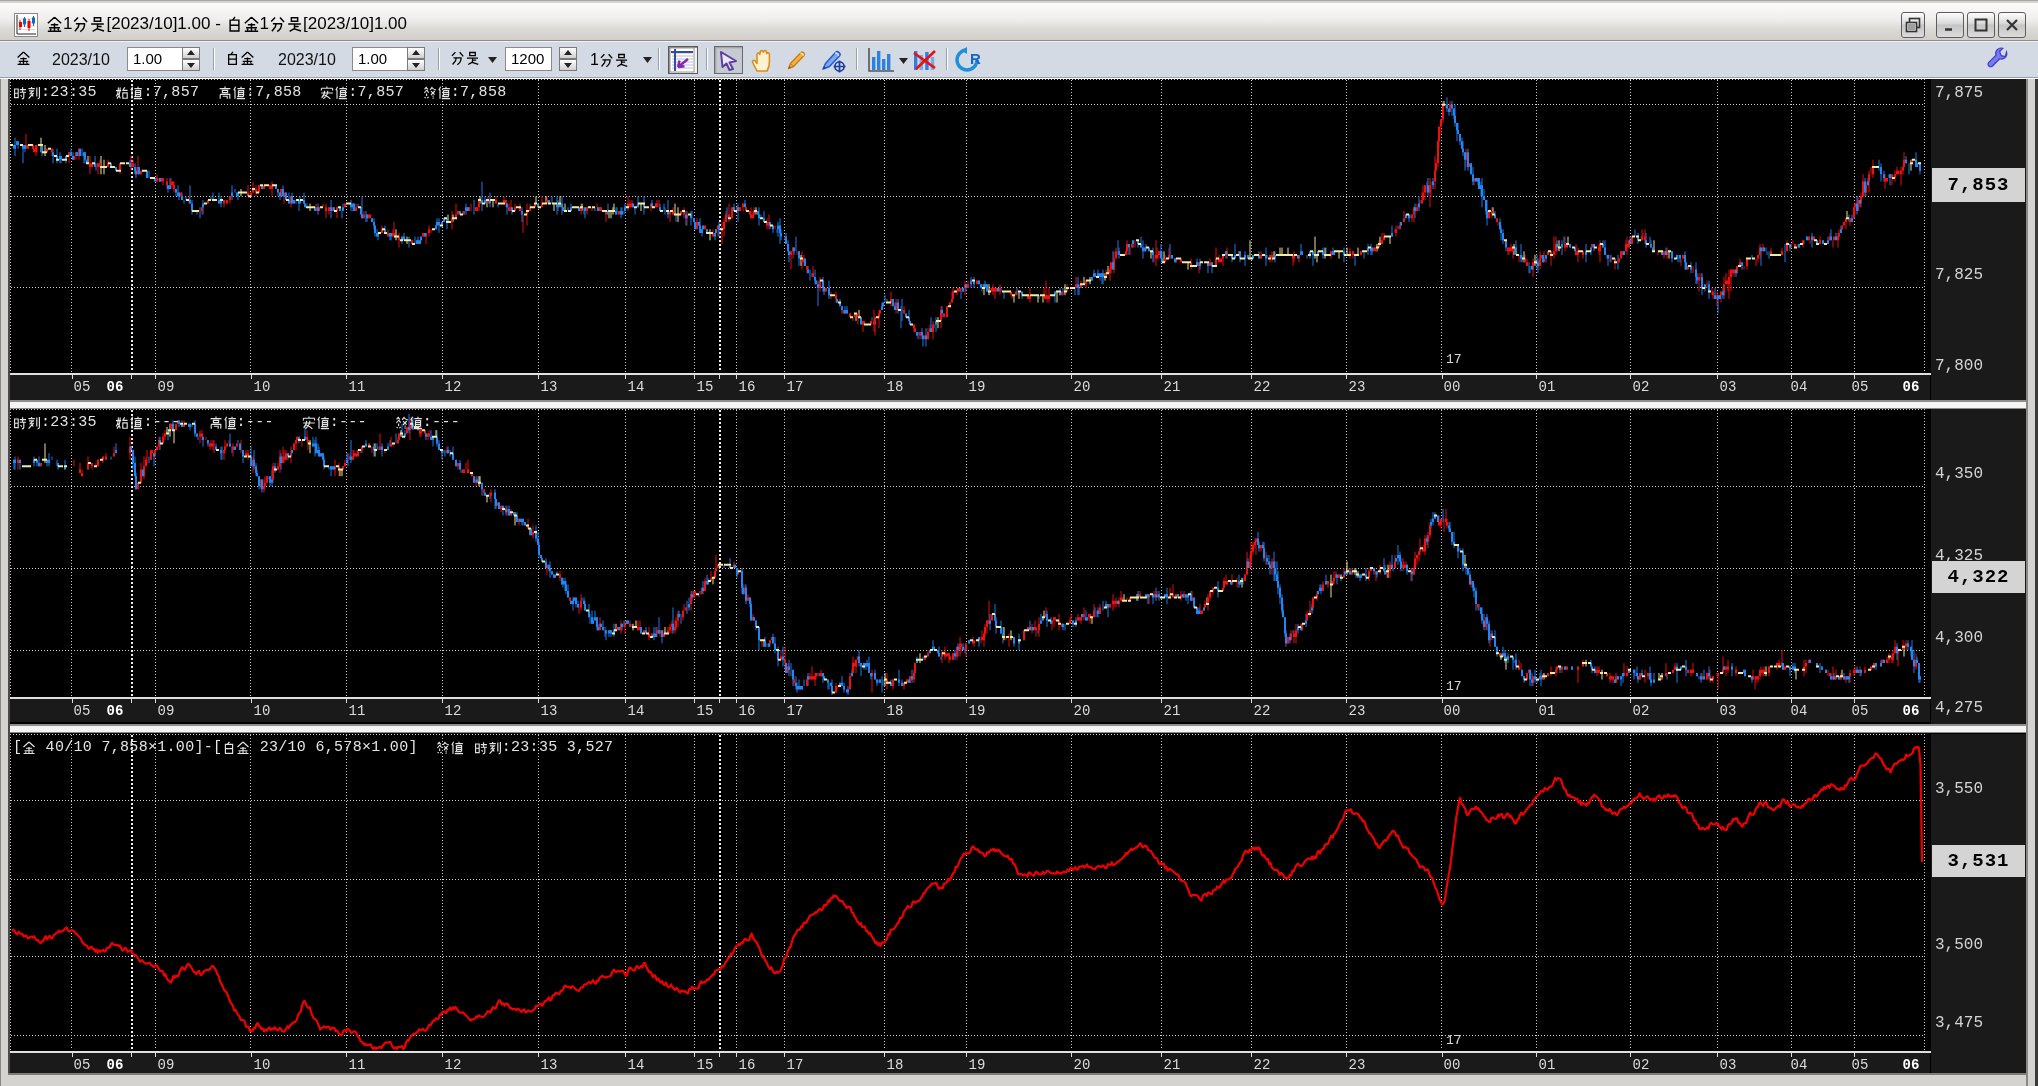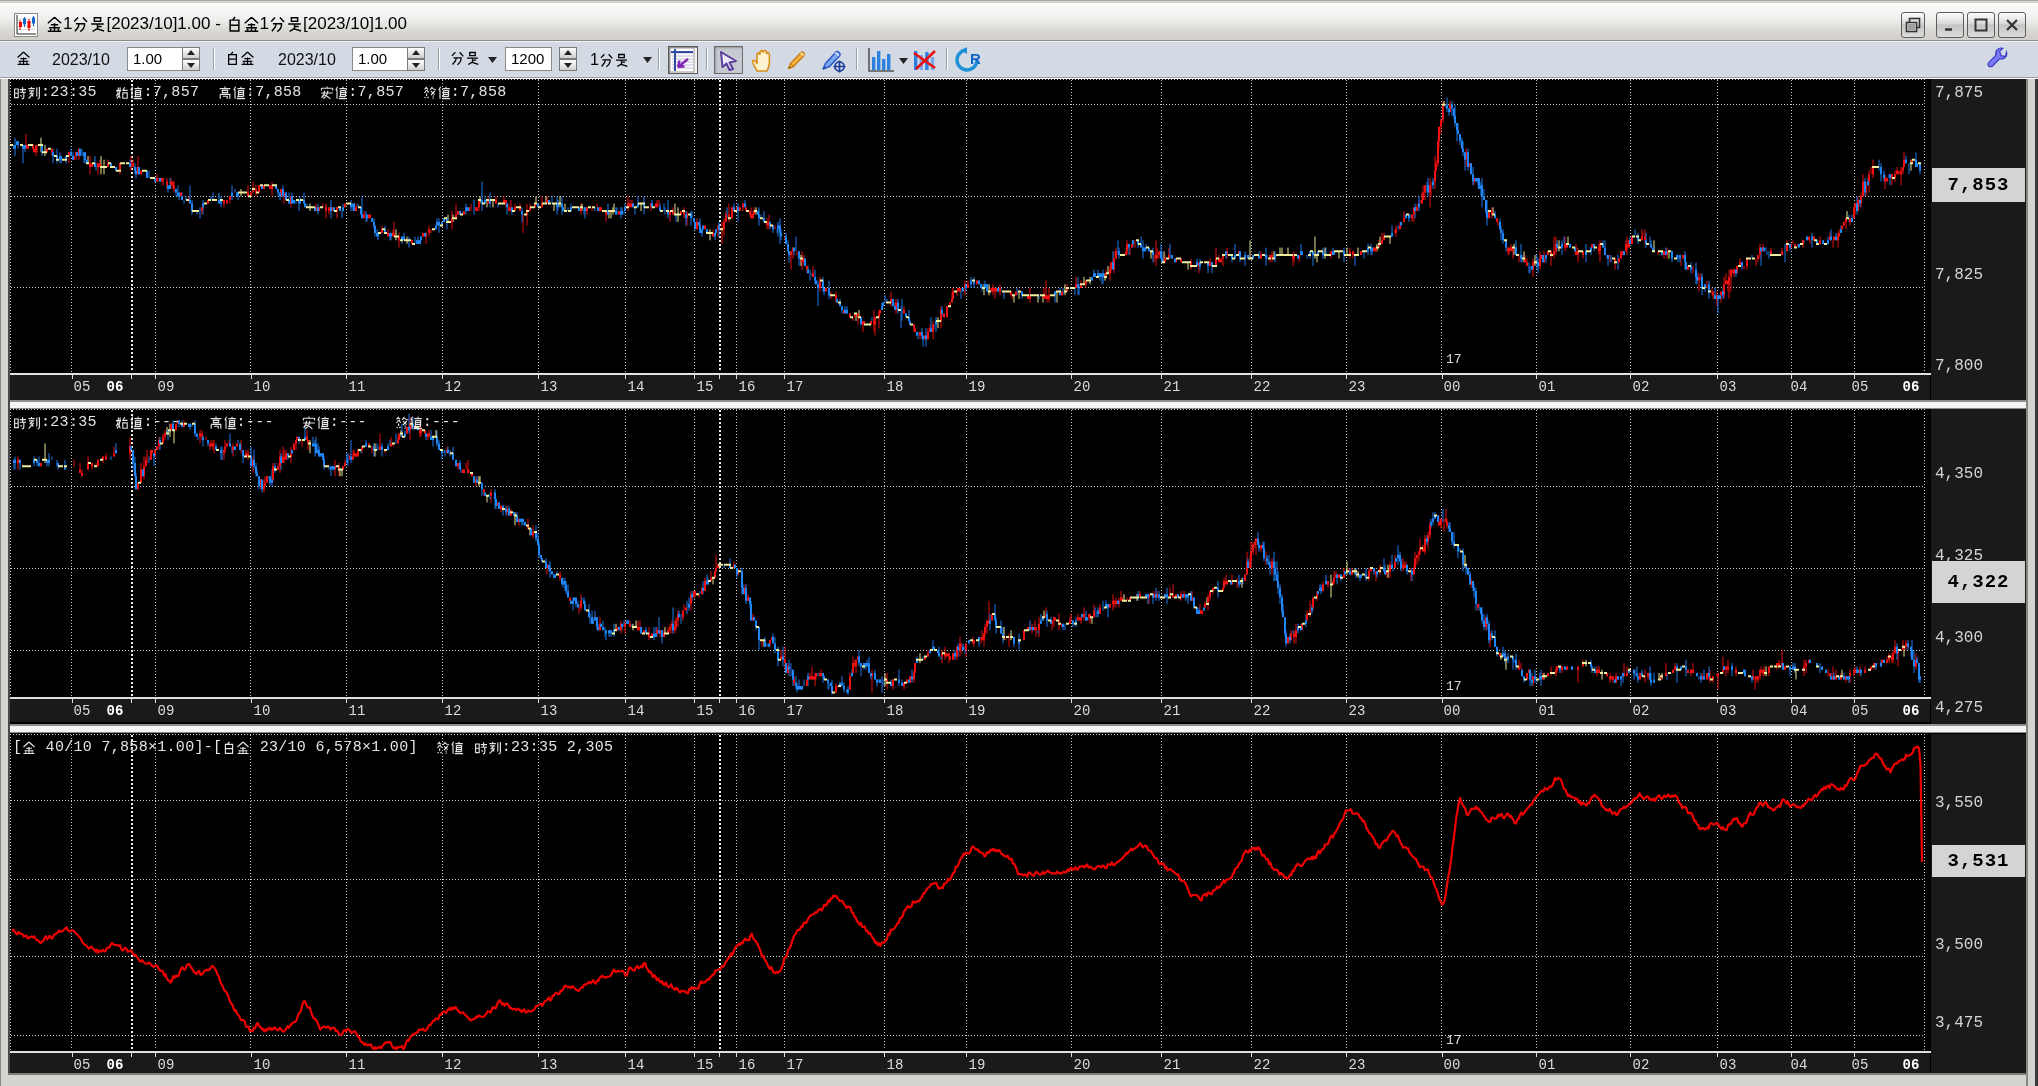--- a/index.html
+++ b/index.html
@@ -145,21 +145,21 @@
       </svg><svg class="k">
         <use href="#kin"></use>
       </svg><span> 23/10 6,578×1.00]  </span><svg class="k">
         <use href="#shu"></use>
       </svg><svg class="k">
         <use href="#chi"></use>
       </svg><span> </span><svg class="k">
         <use href="#ji"></use>
       </svg><svg class="k">
         <use href="#koku"></use>
-      </svg><span>:23:35 2,305</span></div>
+      </svg><span>:23:35 3,527</span></div>
 <div class="abs" style="left:10px;top:373px;width:1921px;height:2px;background:#e0e0e0"></div>
     <div class="abs" style="left:10px;top:697px;width:1921px;height:2px;background:#e0e0e0"></div>
     <div class="abs" style="left:10px;top:1051px;width:1921px;height:2px;background:#e0e0e0"></div>
 <div class="xstrip" style="top:375px;height:25px">
       <div class="abs" style="left:62px;top:0;width:1px;height:4px;background:#ddd"></div>
       <div class="abs" style="left:121px;top:0;width:1px;height:4px;background:#ddd"></div>
       <div class="abs" style="left:145px;top:0;width:1px;height:4px;background:#ddd"></div>
       <div class="abs" style="left:241px;top:0;width:1px;height:4px;background:#ddd"></div>
       <div class="abs" style="left:336px;top:0;width:1px;height:4px;background:#ddd"></div>
       <div class="abs" style="left:432px;top:0;width:1px;height:4px;background:#ddd"></div>
@@ -310,24 +310,24 @@
       <div class="ylab" style="top:5px">7,875</div>
       <div class="ylab" style="top:187px">7,825</div>
       <div class="ylab" style="top:278px">7,800</div>
       <div class="pbox" style="top:89px;height:34px">7,853</div>
     </div>
 <div class="ystrip" style="top:409px;height:324px">
       <div class="ylab" style="top:56px">4,350</div>
       <div class="ylab" style="top:138px">4,325</div>
       <div class="ylab" style="top:220px">4,300</div>
       <div class="ylab" style="top:290px">4,275</div>
-      <div class="pbox" style="top:152px;height:42px">4,322</div>
+      <div class="pbox" style="top:152px;height:32px">4,322</div>
     </div>
 <div class="ystrip" style="top:734px;height:339px">
-      <div class="ylab" style="top:60px">3,550</div>
+      <div class="ylab" style="top:46px">3,550</div>
       <div class="ylab" style="top:202px">3,500</div>
       <div class="ylab" style="top:280px">3,475</div>
       <div class="pbox" style="top:111px;height:32px">3,531</div>
     </div>
 <div class="sep" style="top:400px;height:9px;background:linear-gradient(#8e8e8e 0,#8e8e8e 2px,#f4f4f4 2px,#f4f4f4 8px,#8a8a8a 8px)"></div>
     <div class="sep" style="top:724px;height:9px;background:linear-gradient(#8e8e8e 0,#8e8e8e 2px,#f4f4f4 2px,#f4f4f4 8px,#8a8a8a 8px)"></div>
 <div class="abs" style="left:0;top:1073px;width:2038px;height:2px;background:#7e7c78"></div>
 <div class="abs" style="left:0;top:1075px;width:2038px;height:11px;background:#d5d3cf"></div>
 <div class="abs" style="left:0;top:41px;width:1px;height:1045px;background:#8a8886"></div>
 <div class="abs" style="left:1px;top:41px;width:7px;height:1045px;background:#d5d3cf"></div>

